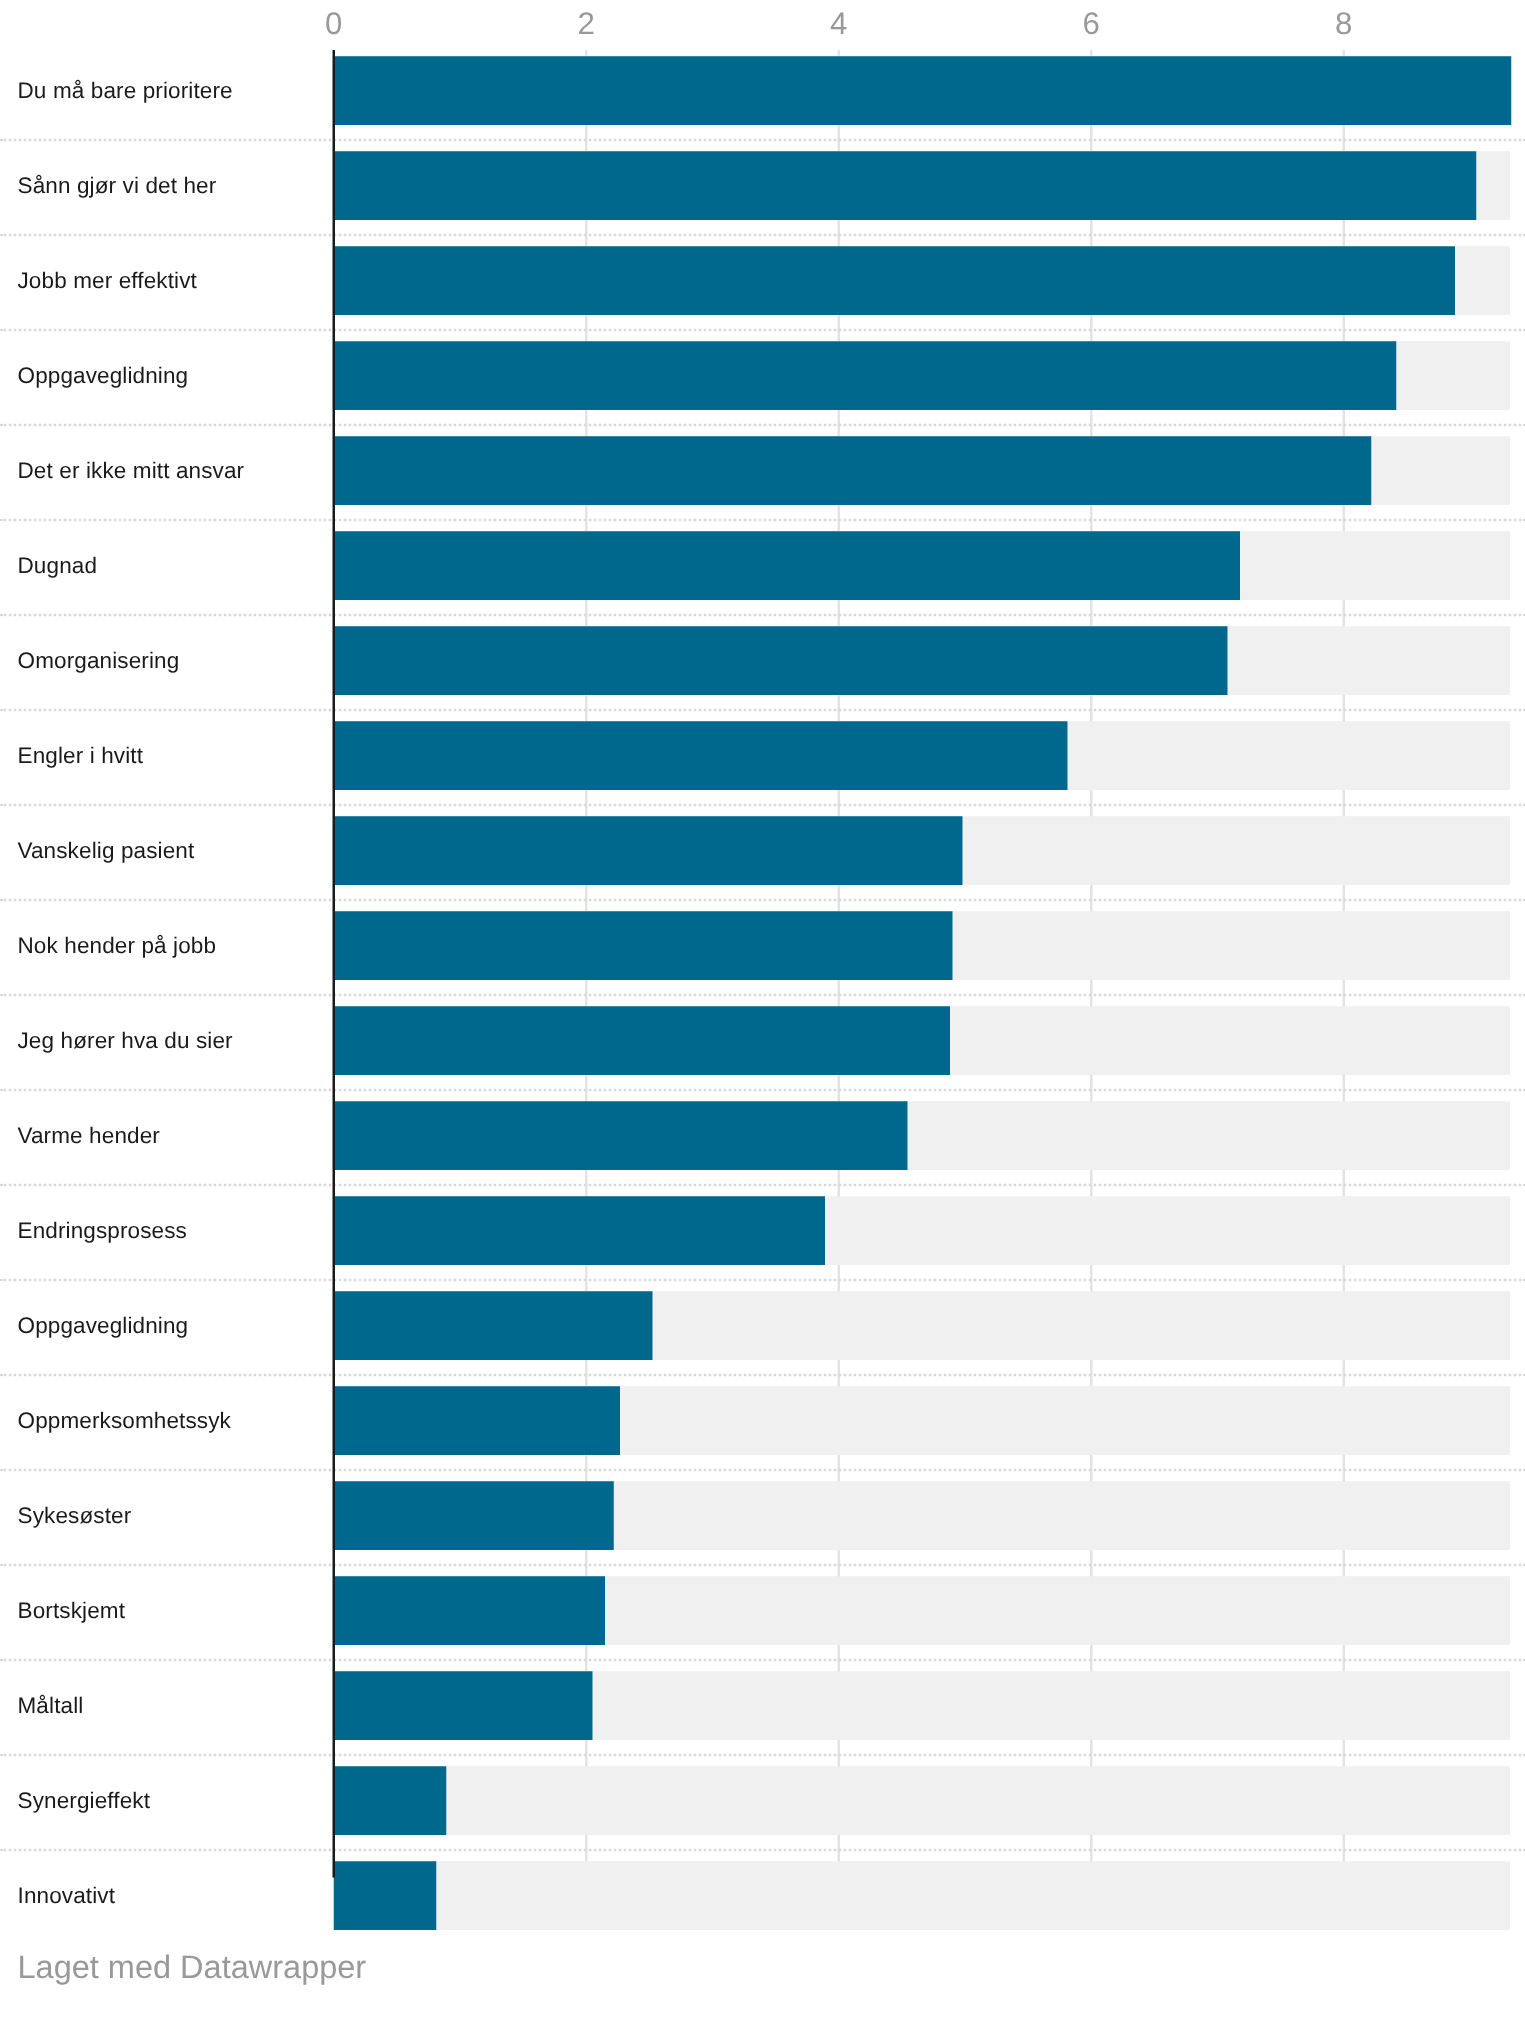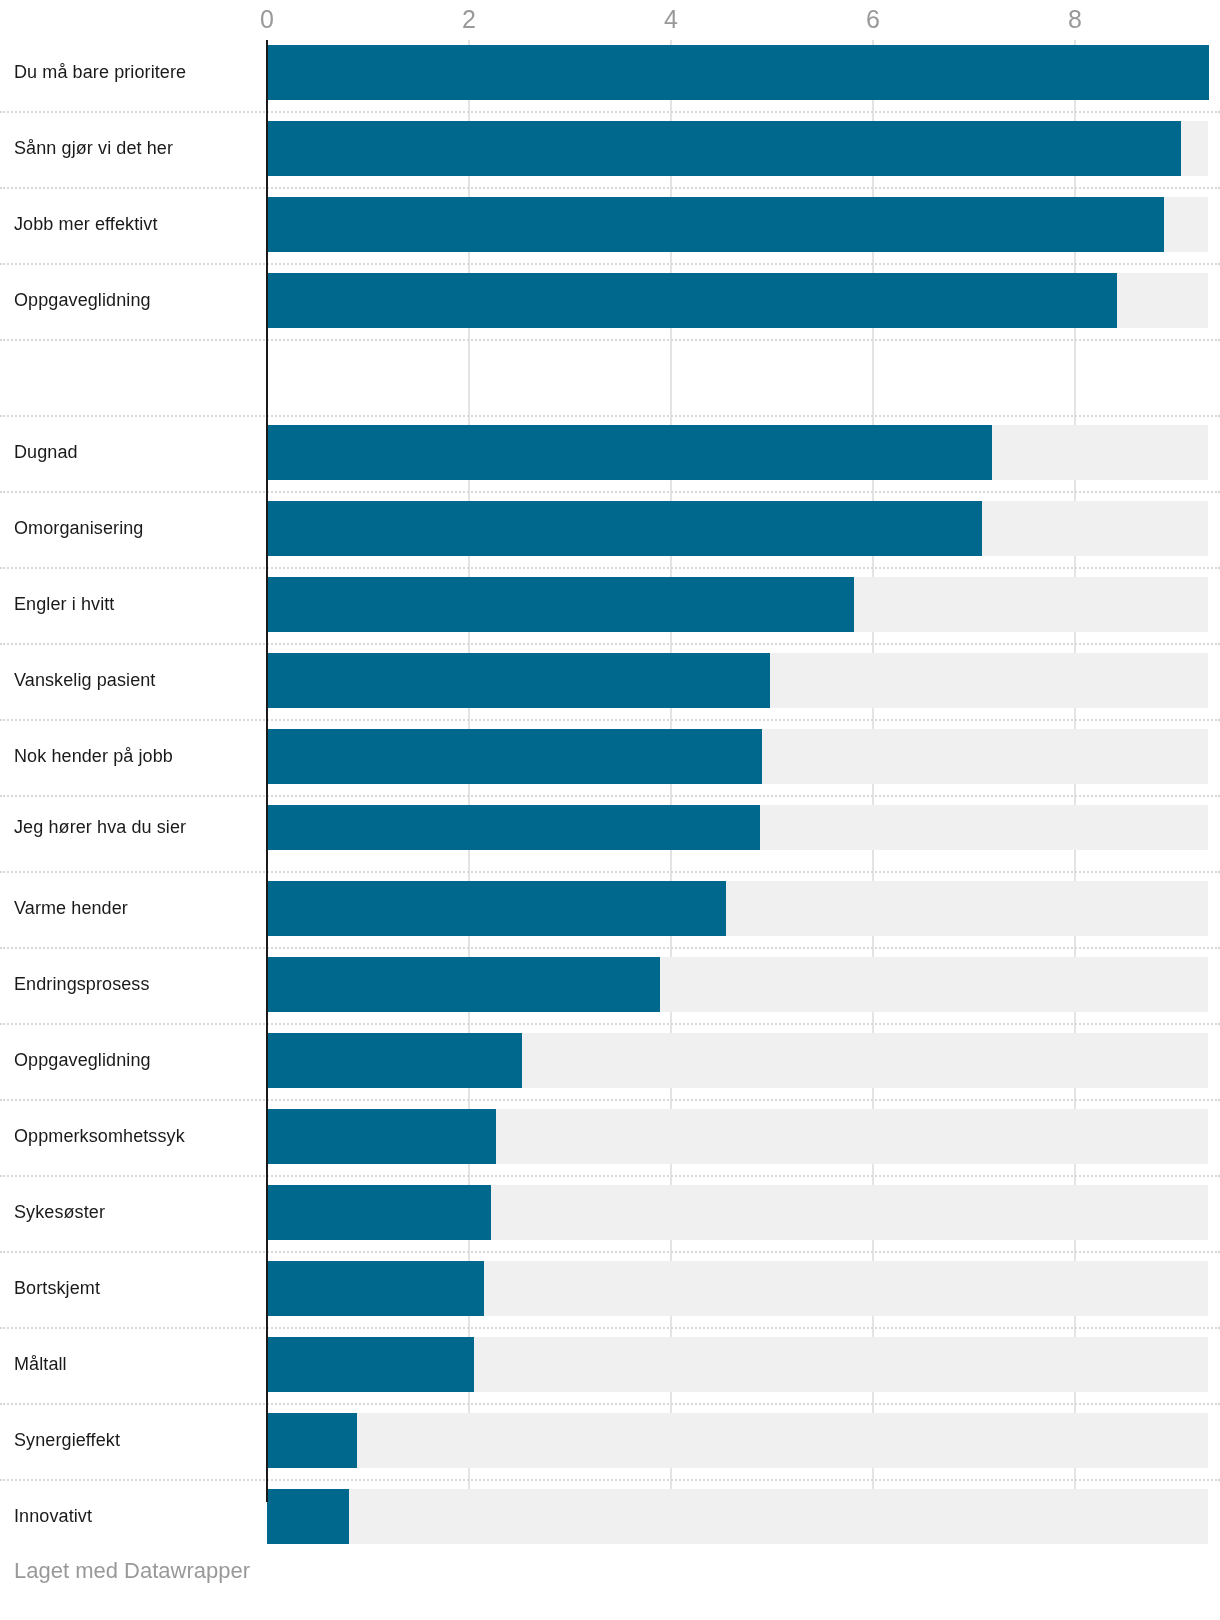--- a/index.html
+++ b/index.html
@@ -102,21 +102,21 @@
     height: 0;
     border-top: 2px dotted #d8d8d8;
     z-index: 2;
   }
 
   
   #chart-footer {
     position: absolute;
     left: 14px;
     top: 1558px;
-    font-size: 22px;
+    font-size: 26px;
     color: #999999;
     white-space: nowrap;
   }
 </style>
 </head>
 <body>
 
 <div id="chart-root">
 
   <div id="x-axis">
@@ -154,20 +154,26 @@
         </div>
       </div>
       <div class="row-sep" style="top: 263px;"></div>
       <div class="bar-row" style="top: 273px; height: 55px;">
         <div class="row-label">Oppgaveglidning</div>
         <div class="bar-track" style="left: 267px; width: 941px;">
           <div class="bar-fill" title="8.42" style="width: 850.42px; background: rgb(0, 104, 141);"></div>
         </div>
       </div>
       <div class="row-sep" style="top: 339px;"></div>
+      <div class="bar-row" style="top: 349px; height: 55px;">
+        <div class="row-label">Det er ikke mitt ansvar</div>
+        <div class="bar-track" style="left: 267px; width: 941px;">
+          <div class="bar-fill" title="8.22" style="width: 830.22px; background: rgb(0, 104, 141);"></div>
+        </div>
+      </div>
       <div class="row-sep" style="top: 415px;"></div>
       <div class="bar-row" style="top: 425px; height: 55px;">
         <div class="row-label">Dugnad</div>
         <div class="bar-track" style="left: 267px; width: 941px;">
           <div class="bar-fill" title="7.18" style="width: 725.18px; background: rgb(0, 104, 141);"></div>
         </div>
       </div>
       <div class="row-sep" style="top: 491px;"></div>
       <div class="bar-row" style="top: 501px; height: 55px;">
         <div class="row-label">Omorganisering</div>
@@ -190,21 +196,21 @@
         </div>
       </div>
       <div class="row-sep" style="top: 719px;"></div>
       <div class="bar-row" style="top: 729px; height: 55px;">
         <div class="row-label">Nok hender på jobb</div>
         <div class="bar-track" style="left: 267px; width: 941px;">
           <div class="bar-fill" title="4.9" style="width: 494.9px; background: rgb(0, 104, 141);"></div>
         </div>
       </div>
       <div class="row-sep" style="top: 795px;"></div>
-      <div class="bar-row" style="top: 805px; height: 45px;">
+      <div class="bar-row" style="top: 805px; height: 55px;">
         <div class="row-label">Jeg hører hva du sier</div>
         <div class="bar-track" style="left: 267px; width: 941px;">
           <div class="bar-fill" title="4.88" style="width: 492.88px; background: rgb(0, 104, 141);"></div>
         </div>
       </div>
       <div class="row-sep" style="top: 871px;"></div>
       <div class="bar-row" style="top: 881px; height: 55px;">
         <div class="row-label">Varme hender</div>
         <div class="bar-track" style="left: 267px; width: 941px;">
           <div class="bar-fill" title="4.54" style="width: 458.54px; background: rgb(0, 104, 141);"></div>

